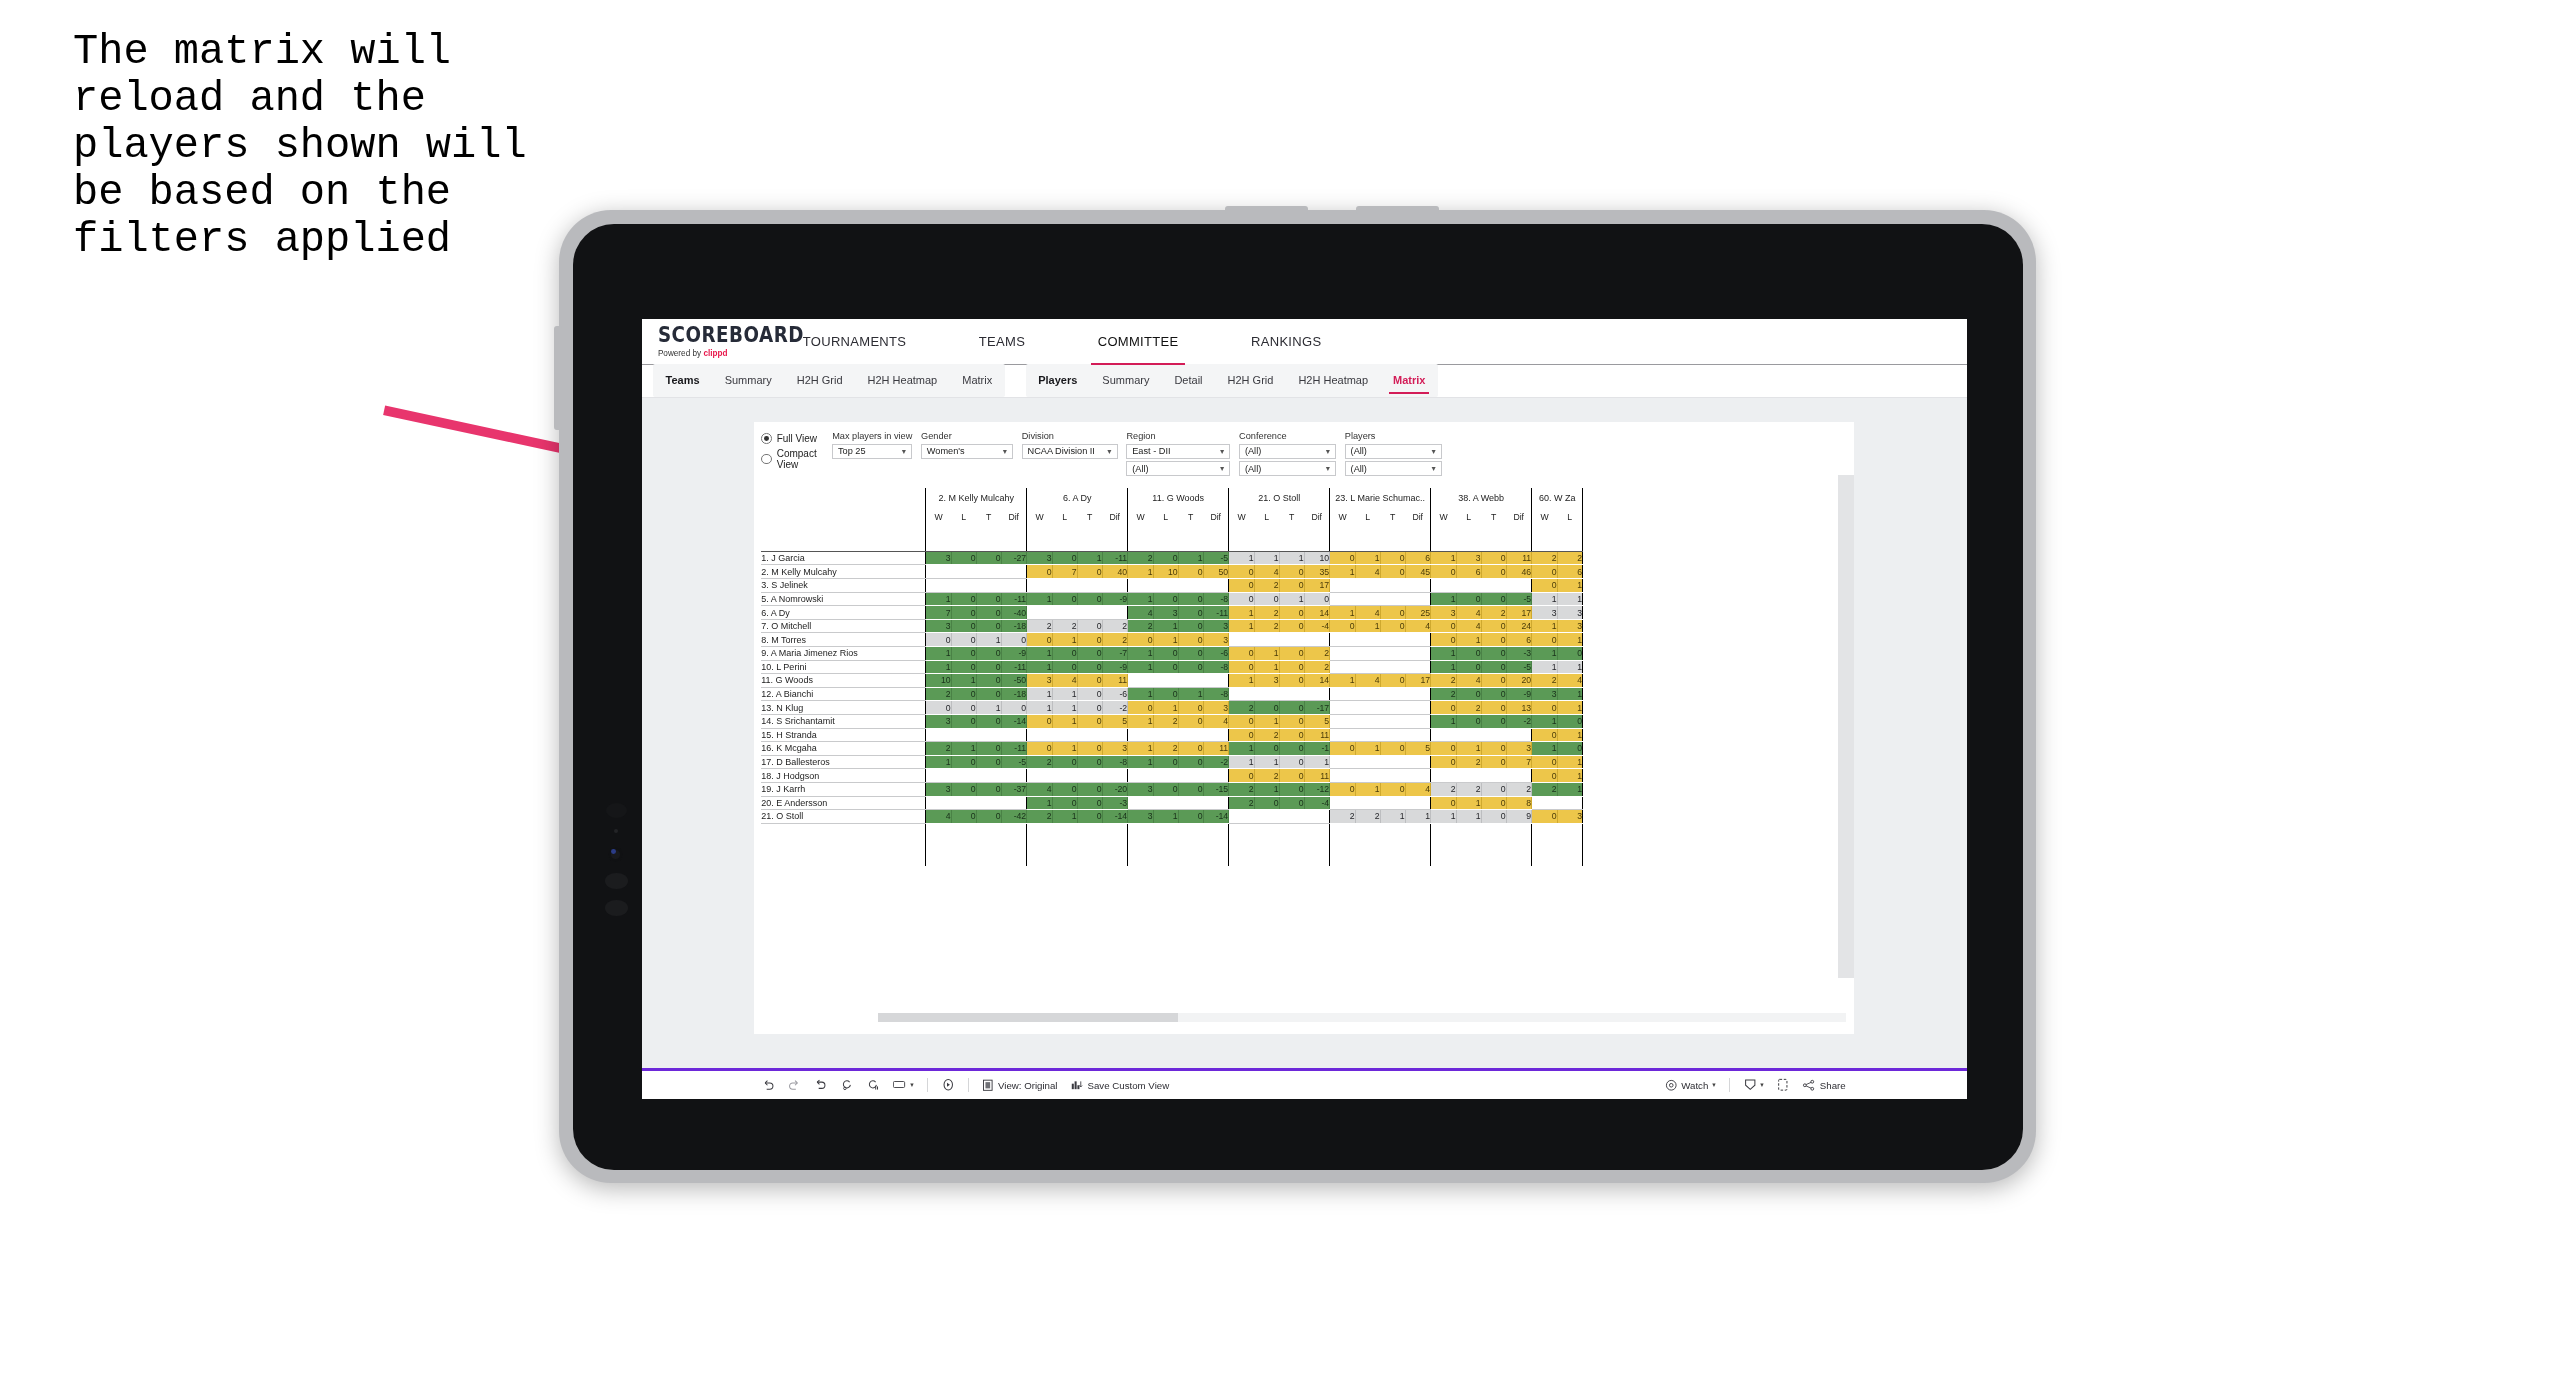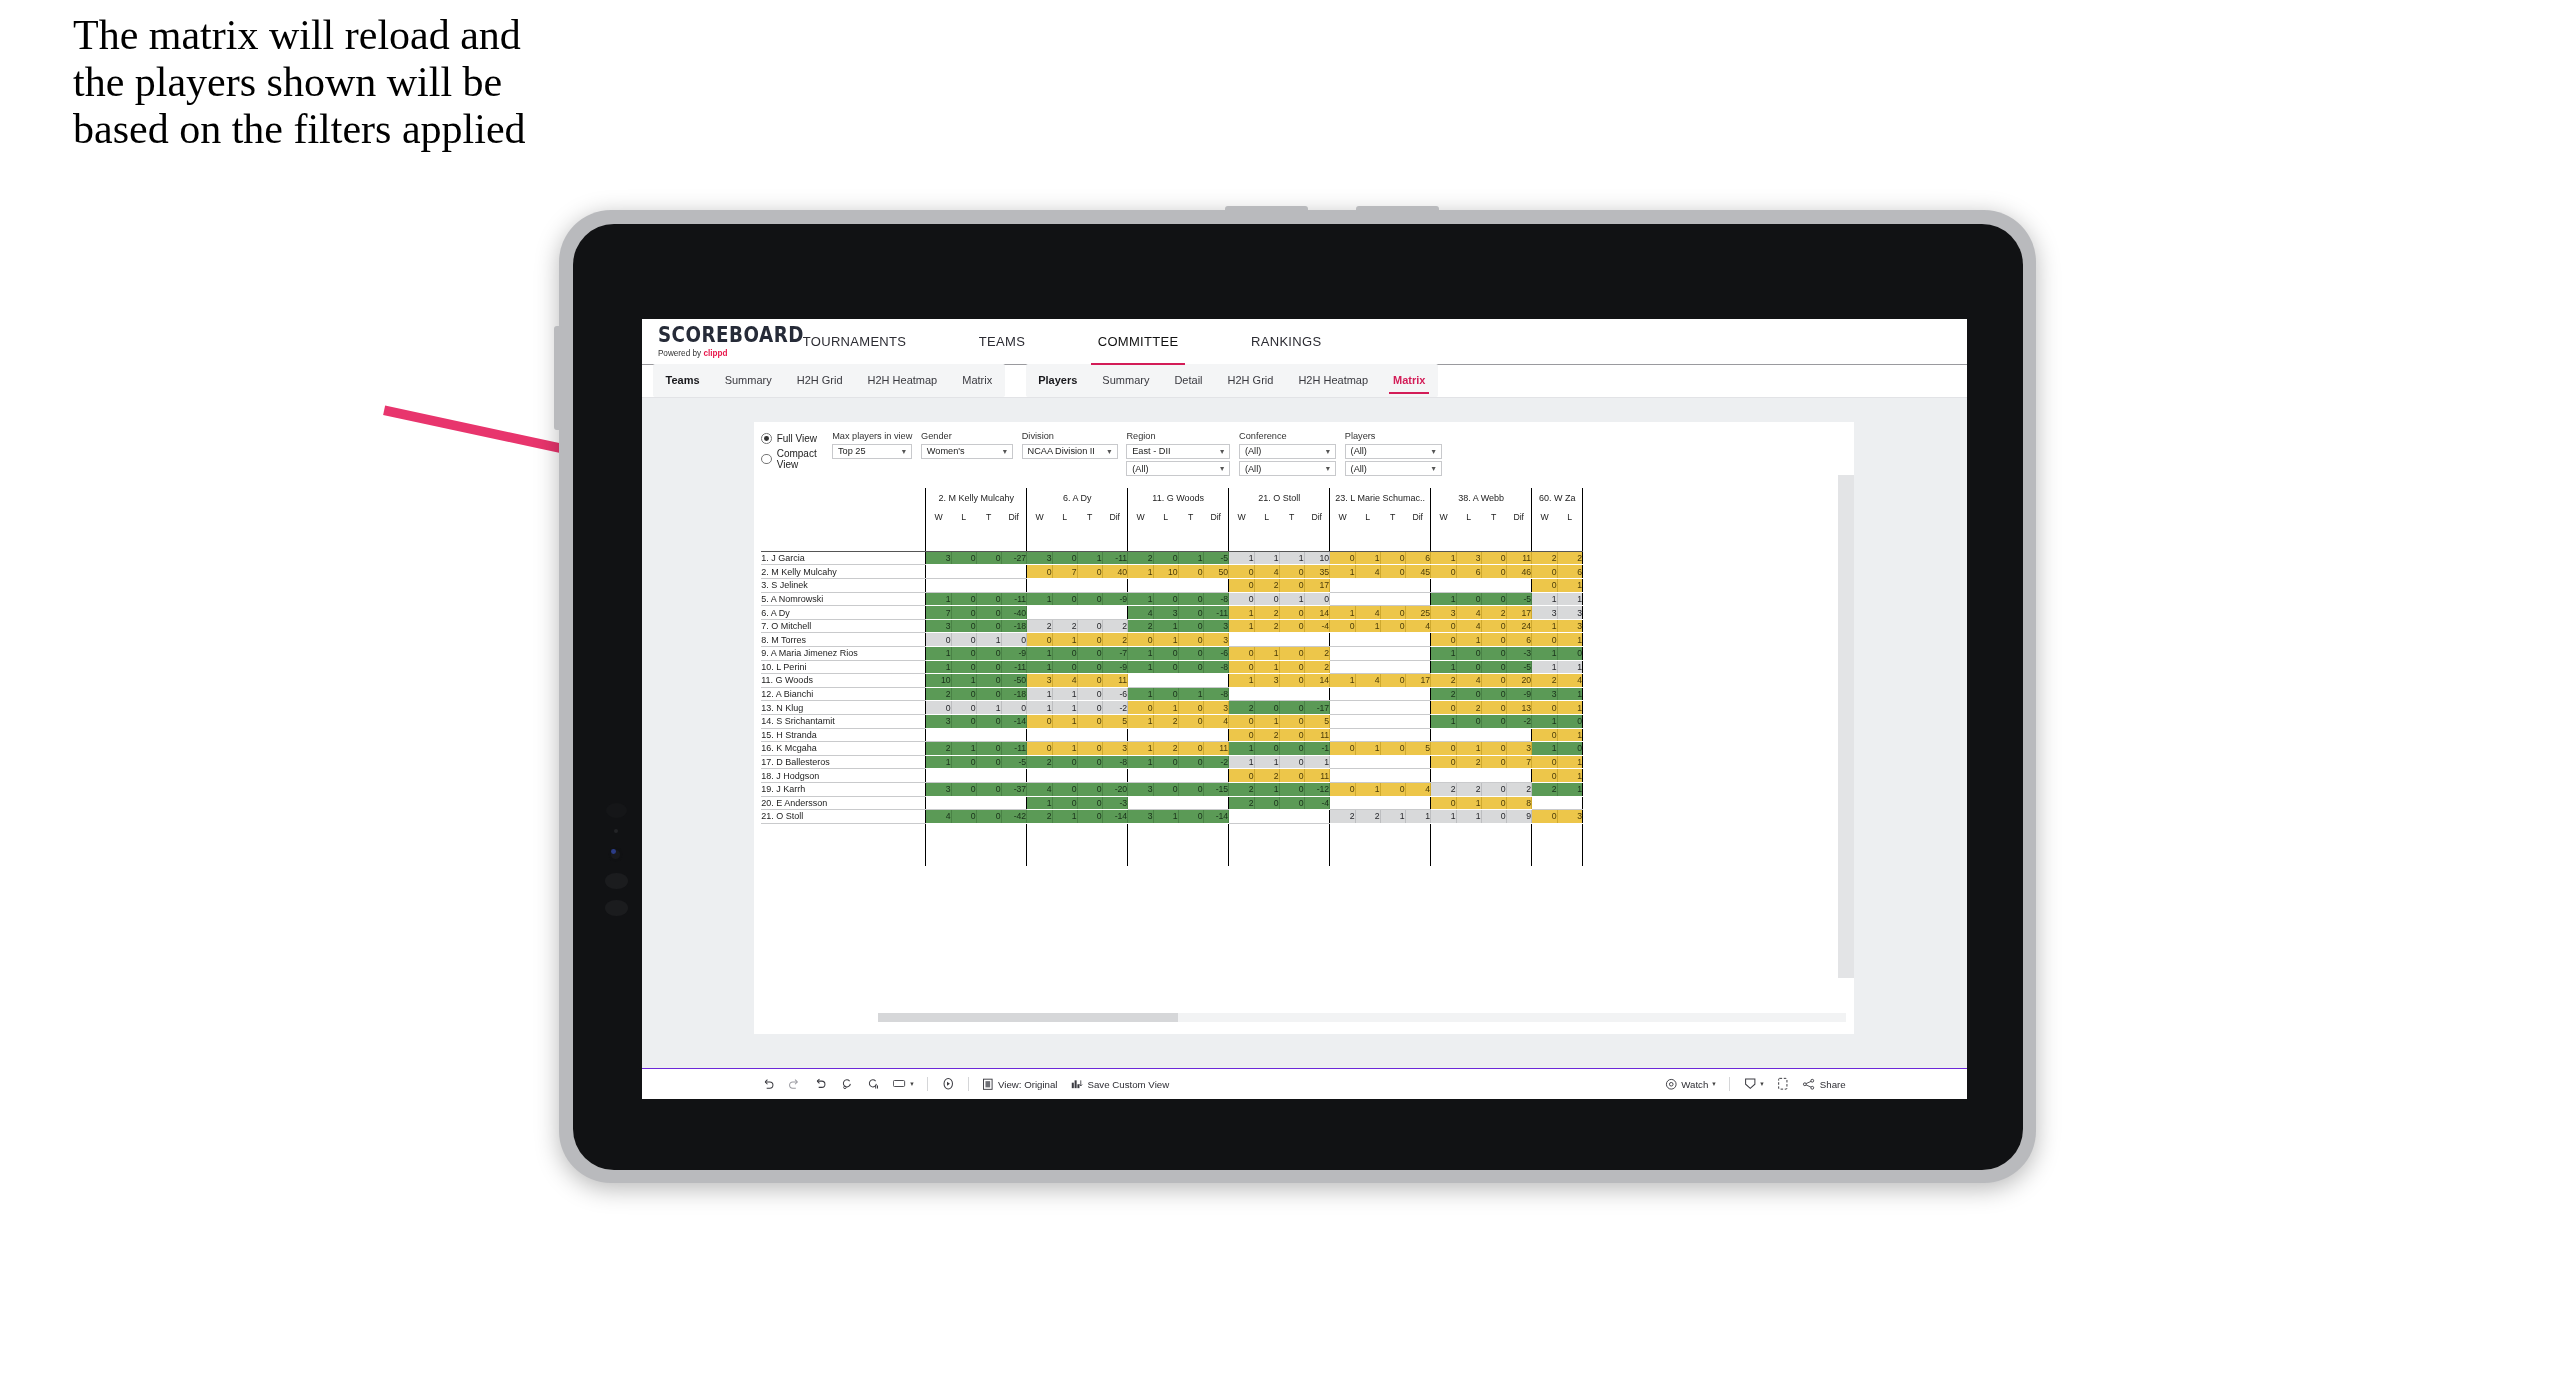--- a/index.html
+++ b/index.html
@@ -5,23 +5,23 @@
   html,body{margin:0;padding:0;}
   body{
     width:2576px;height:1386px;
     background:#ffffff;
     font-family:"Liberation Sans", sans-serif;
     overflow:hidden;position:relative;
   }
 
   
   #annotation{
-    position:absolute;left:73px;top:12px;width:454px;
+    position:absolute;left:73px;top:29px;width:454px;
     font-size:42px;line-height:1.12;color:#000;
-    font-family:Liberation Serif, serif;
+    font-family:Liberation Mono, monospace;
   }
   #arrow-svg{position:absolute;left:0;top:0;width:2576px;height:1386px;pointer-events:none;}
 
   
   #tablet{
     position:absolute;left:559px;top:210px;width:1477px;height:973px;
     background:#b9babd;border-radius:52px;
     box-shadow:0 5.8px 25px rgba(0,0,0,.28);
   }
   #tablet-inner{
@@ -146,21 +146,21 @@
   .foot-row td.vrb{border-right:1.5px solid #000;}
 
   #right-shade{position:absolute;right:0;top:53px;width:15.4px;bottom:56px;background:#e3e4e6;}
 
   
   #hscroll{position:absolute;left:124px;right:7.7px;bottom:11.6px;height:8.7px;background:#f2f3f4;}
   #hthumb{position:absolute;left:0;top:0;width:31%;height:8.7px;background:#d6d7d9;}
 
   
   #toolbar{
-    height:32px;background:#fff;border-top:1px solid #6d28d9;
+    height:32px;background:#fff;border-top:3px solid #6d28d9;
     display:flex;align-items:center;padding:0 114px 0 114px;box-sizing:border-box;
     font-size:9.7px;color:#2d2d33;
   }
   .tb{display:flex;align-items:center;gap:3.9px;padding:0 6.8px;cursor:pointer;height:21px;}
   .tb svg{display:block;}
   .divider{width:1px;height:14.5px;background:#d5d6d8;margin:0 6.8px;}
   .spring{flex:1;}
 
   .mini-caret{font-size:6.8px;color:#444;}
 </style>

